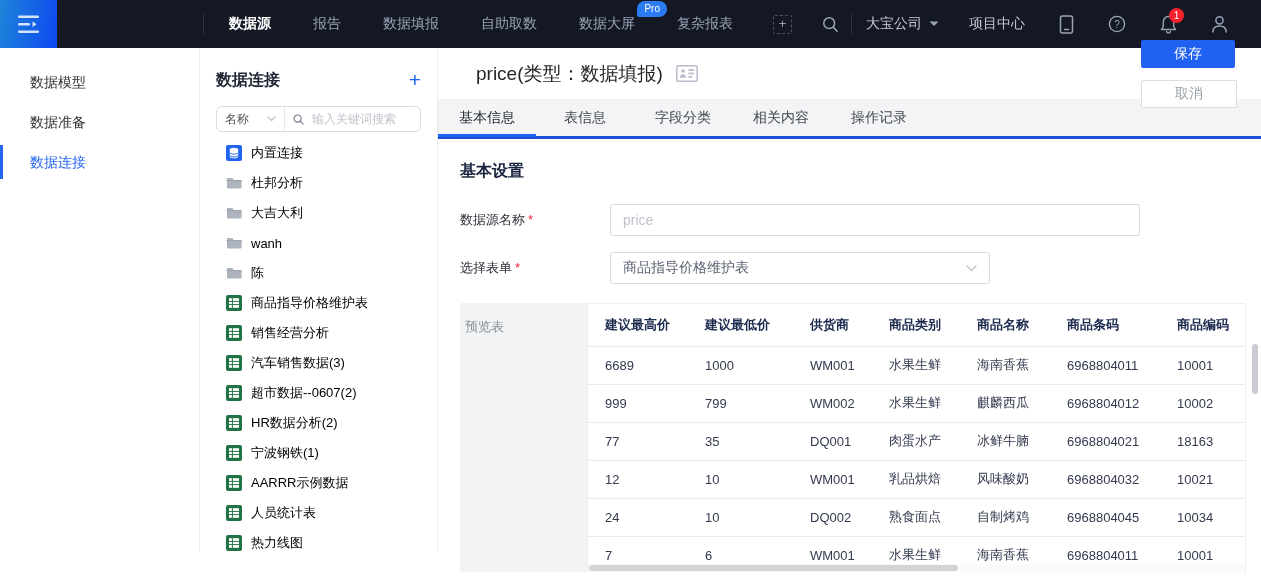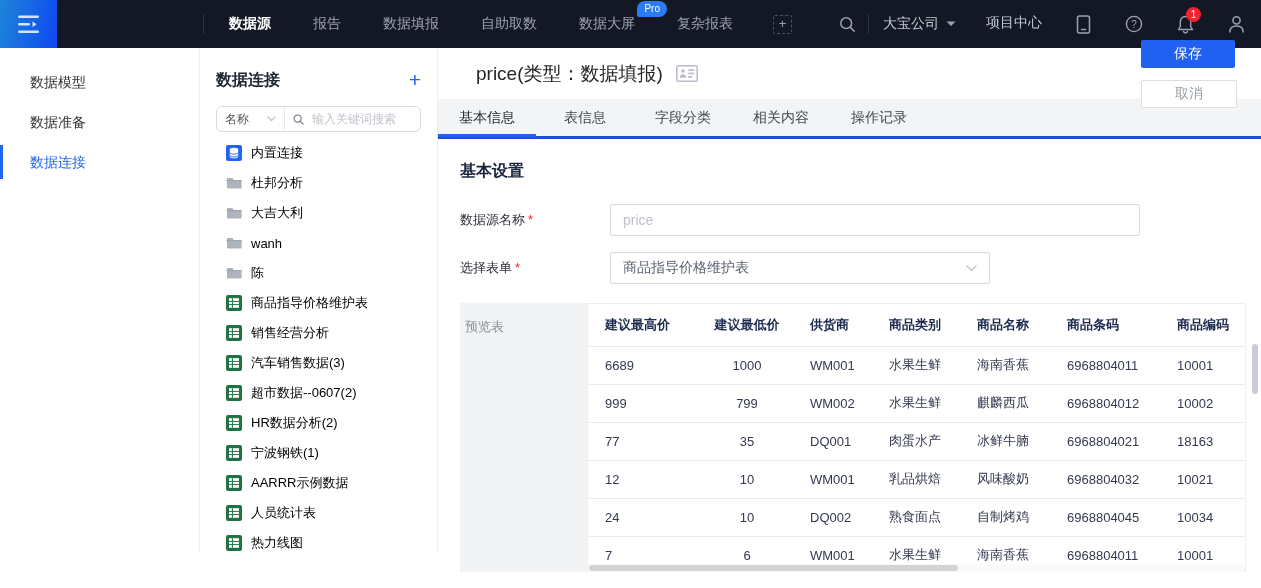--- a/index.html
+++ b/index.html
@@ -16,21 +16,21 @@
   .logo-btn { width:57px; height:48px; flex:0 0 57px; display:flex; align-items:center; justify-content:center;
     background:linear-gradient(100deg,#1e85d9 0%,#0f4bf0 95%); cursor:pointer; }
   .nav-divider { width:1px; height:20px; background:#2c3342; margin-left:146px; }
   .nav-menu { display:flex; align-items:center; margin-left:25px; gap:42px; }
   .nav-item { color:#99a2b4; font-size:14px; cursor:pointer; position:relative; white-space:nowrap; }
   .nav-item.active { color:#ffffff; font-weight:600; }
   .pro-badge { position:absolute; top:-14px; right:-32px; background:#2b7bf3; color:#fff;
     font-size:10px; line-height:14px; padding:1px 7px; border-radius:8px 8px 8px 2px; }
   .dashed-add { width:19px; height:19px; border:1px dashed #4a5260; border-radius:2px; margin-left:40px;
     color:#9aa3b5; font-size:13px; line-height:16px; text-align:center; cursor:pointer; }
-  .nav-right { margin-left:auto; display:flex; padding-right:16px; }
+  .nav-right { margin-left:auto; display:flex; align-items:center; padding-right:33px; }
   .nav-icon { display:flex; align-items:center; justify-content:center; cursor:pointer; }
   .nav-right .vdiv { width:1px; height:20px; background:#2c3342; margin:0 14px 0 12px; }
   .company { display:flex; align-items:center; gap:7px; color:#c3c9d5; font-size:14px; cursor:pointer; }
   .project-center { color:#c3c9d5; font-size:14px; margin:0 34px 0 30px; cursor:pointer; }
   .bell-wrap { position:relative; margin:0 34px; }
   .badge { position:absolute; top:-7px; left:9px; min-width:15px; height:15px; padding:0 4px;
     background:#f5222d; border-radius:8px; color:#fff; font-size:10px; line-height:15px; text-align:center; }
   .icon-gap { margin-left:34px; }
 
   
@@ -84,21 +84,21 @@
 
   .preview-row { display:flex; align-items:flex-start; margin-top:19px; }
   .preview-label { width:127px; flex:0 0 127px; height:269px; background:#f2f3f5; padding:15px 0 0 5px;
     font-size:13px; color:#8a9099; }
   .table-wrap { width:659px; height:269px; overflow:hidden; position:relative; background:#fff;
     border:1px solid #eceef0; border-bottom:none; }
   table.preview { border-collapse:collapse; table-layout:fixed; width:659px; font-size:13px; }
   table.preview th { height:42px; text-align:left; padding:0 4px 0 17px; color:#1c2a4e; font-weight:bold; white-space:nowrap; overflow:hidden; }
   table.preview td { height:38px; padding:0 4px 0 17px; color:#333a4e; border-top:1px solid #e9ebee; white-space:nowrap; overflow:hidden; }
   table.preview th:nth-child(1), table.preview td:nth-child(1){ width:100px; }
-  table.preview th:nth-child(2), table.preview td:nth-child(2){ width:105px;text-align:center; }
+  table.preview th:nth-child(2), table.preview td:nth-child(2){ width:105px; }
   table.preview th:nth-child(3), table.preview td:nth-child(3){ width:79px; }
   table.preview th:nth-child(4), table.preview td:nth-child(4){ width:88px; }
   table.preview th:nth-child(5), table.preview td:nth-child(5){ width:90px; }
   table.preview th:nth-child(6), table.preview td:nth-child(6){ width:110px; }
   .h-scrollbar { position:absolute; left:0; right:0; bottom:0; height:8px; background:#fafafa; }
   .h-thumb { position:absolute; left:1px; top:1px; width:369px; height:6px; background:#d2d3d5; border-radius:3px; cursor:pointer; }
   .v-thumb { position:absolute; right:3px; top:296px; width:6px; height:50px; background:#c9ccd2; border-radius:3px; cursor:pointer; }
 </style>
 </head>
 <body>

